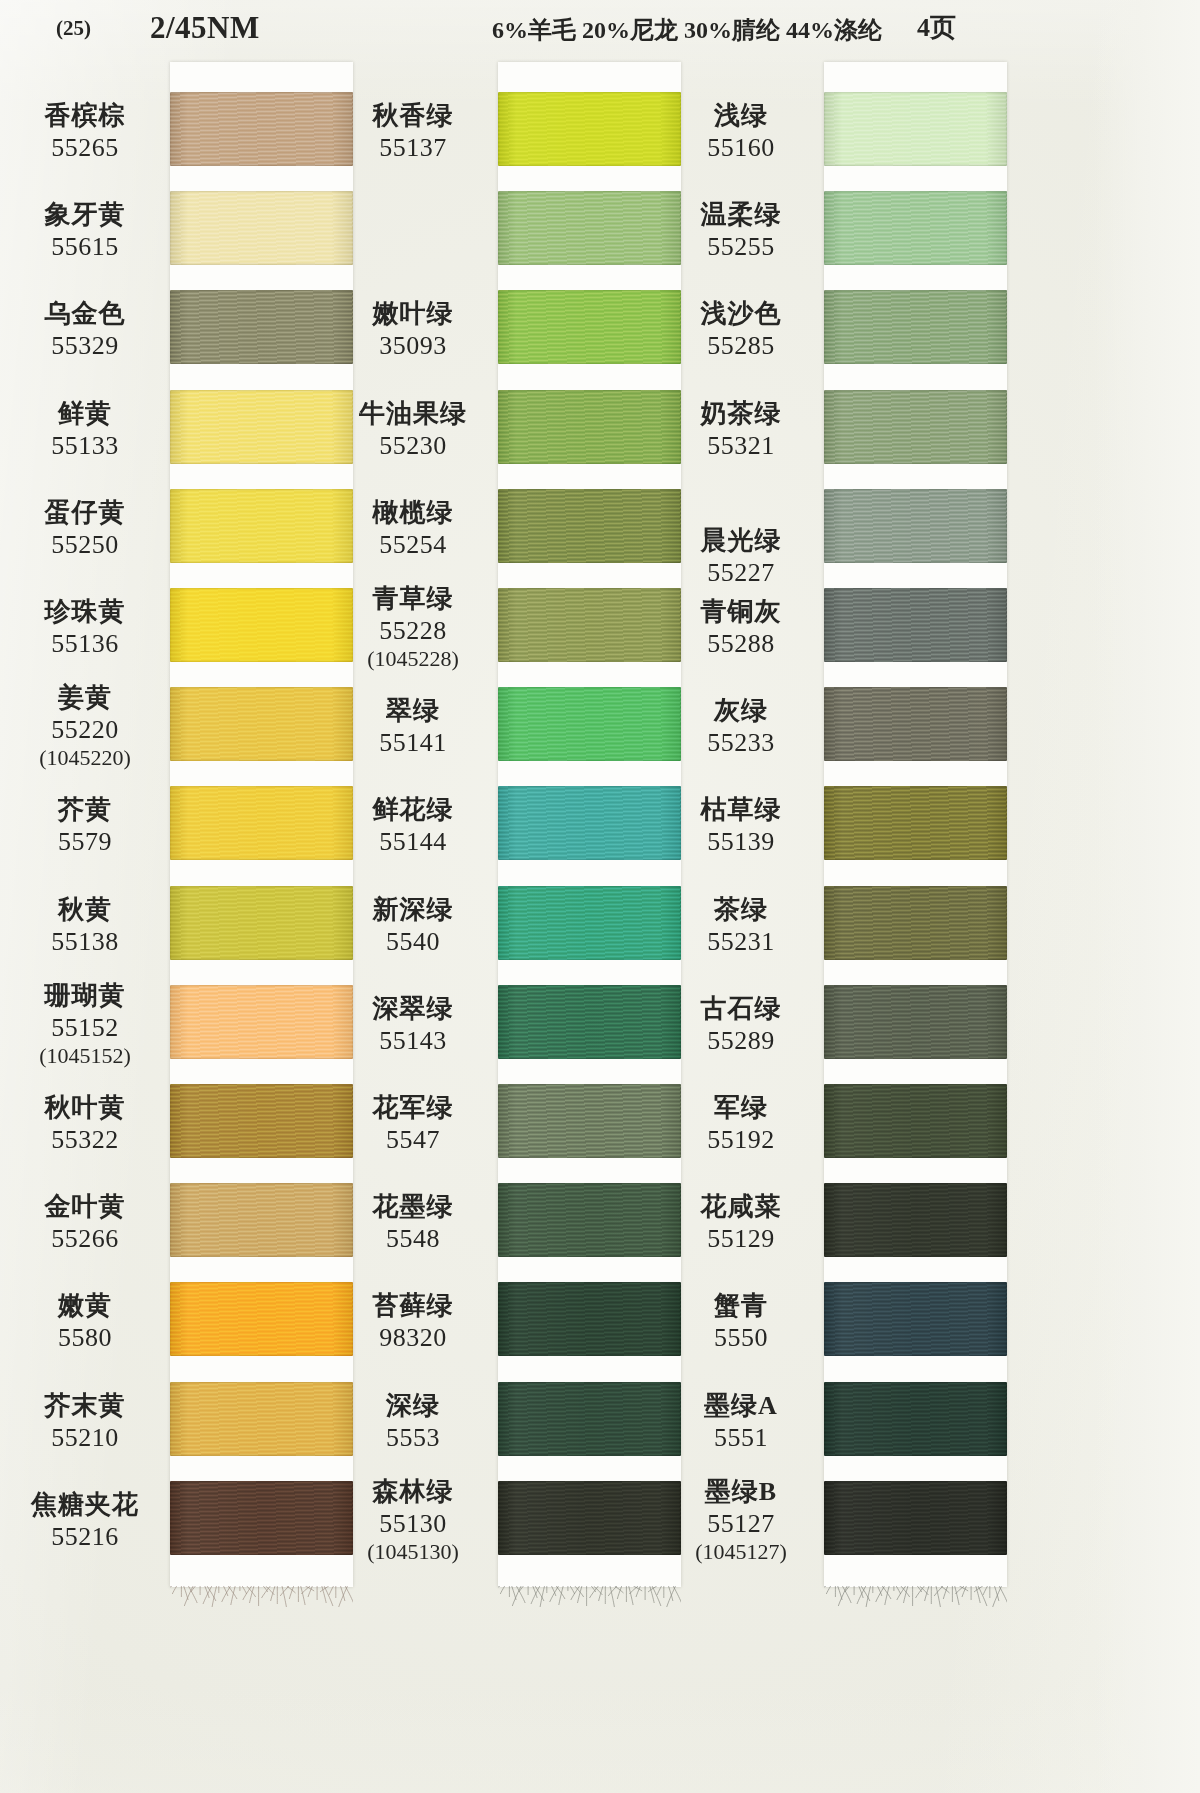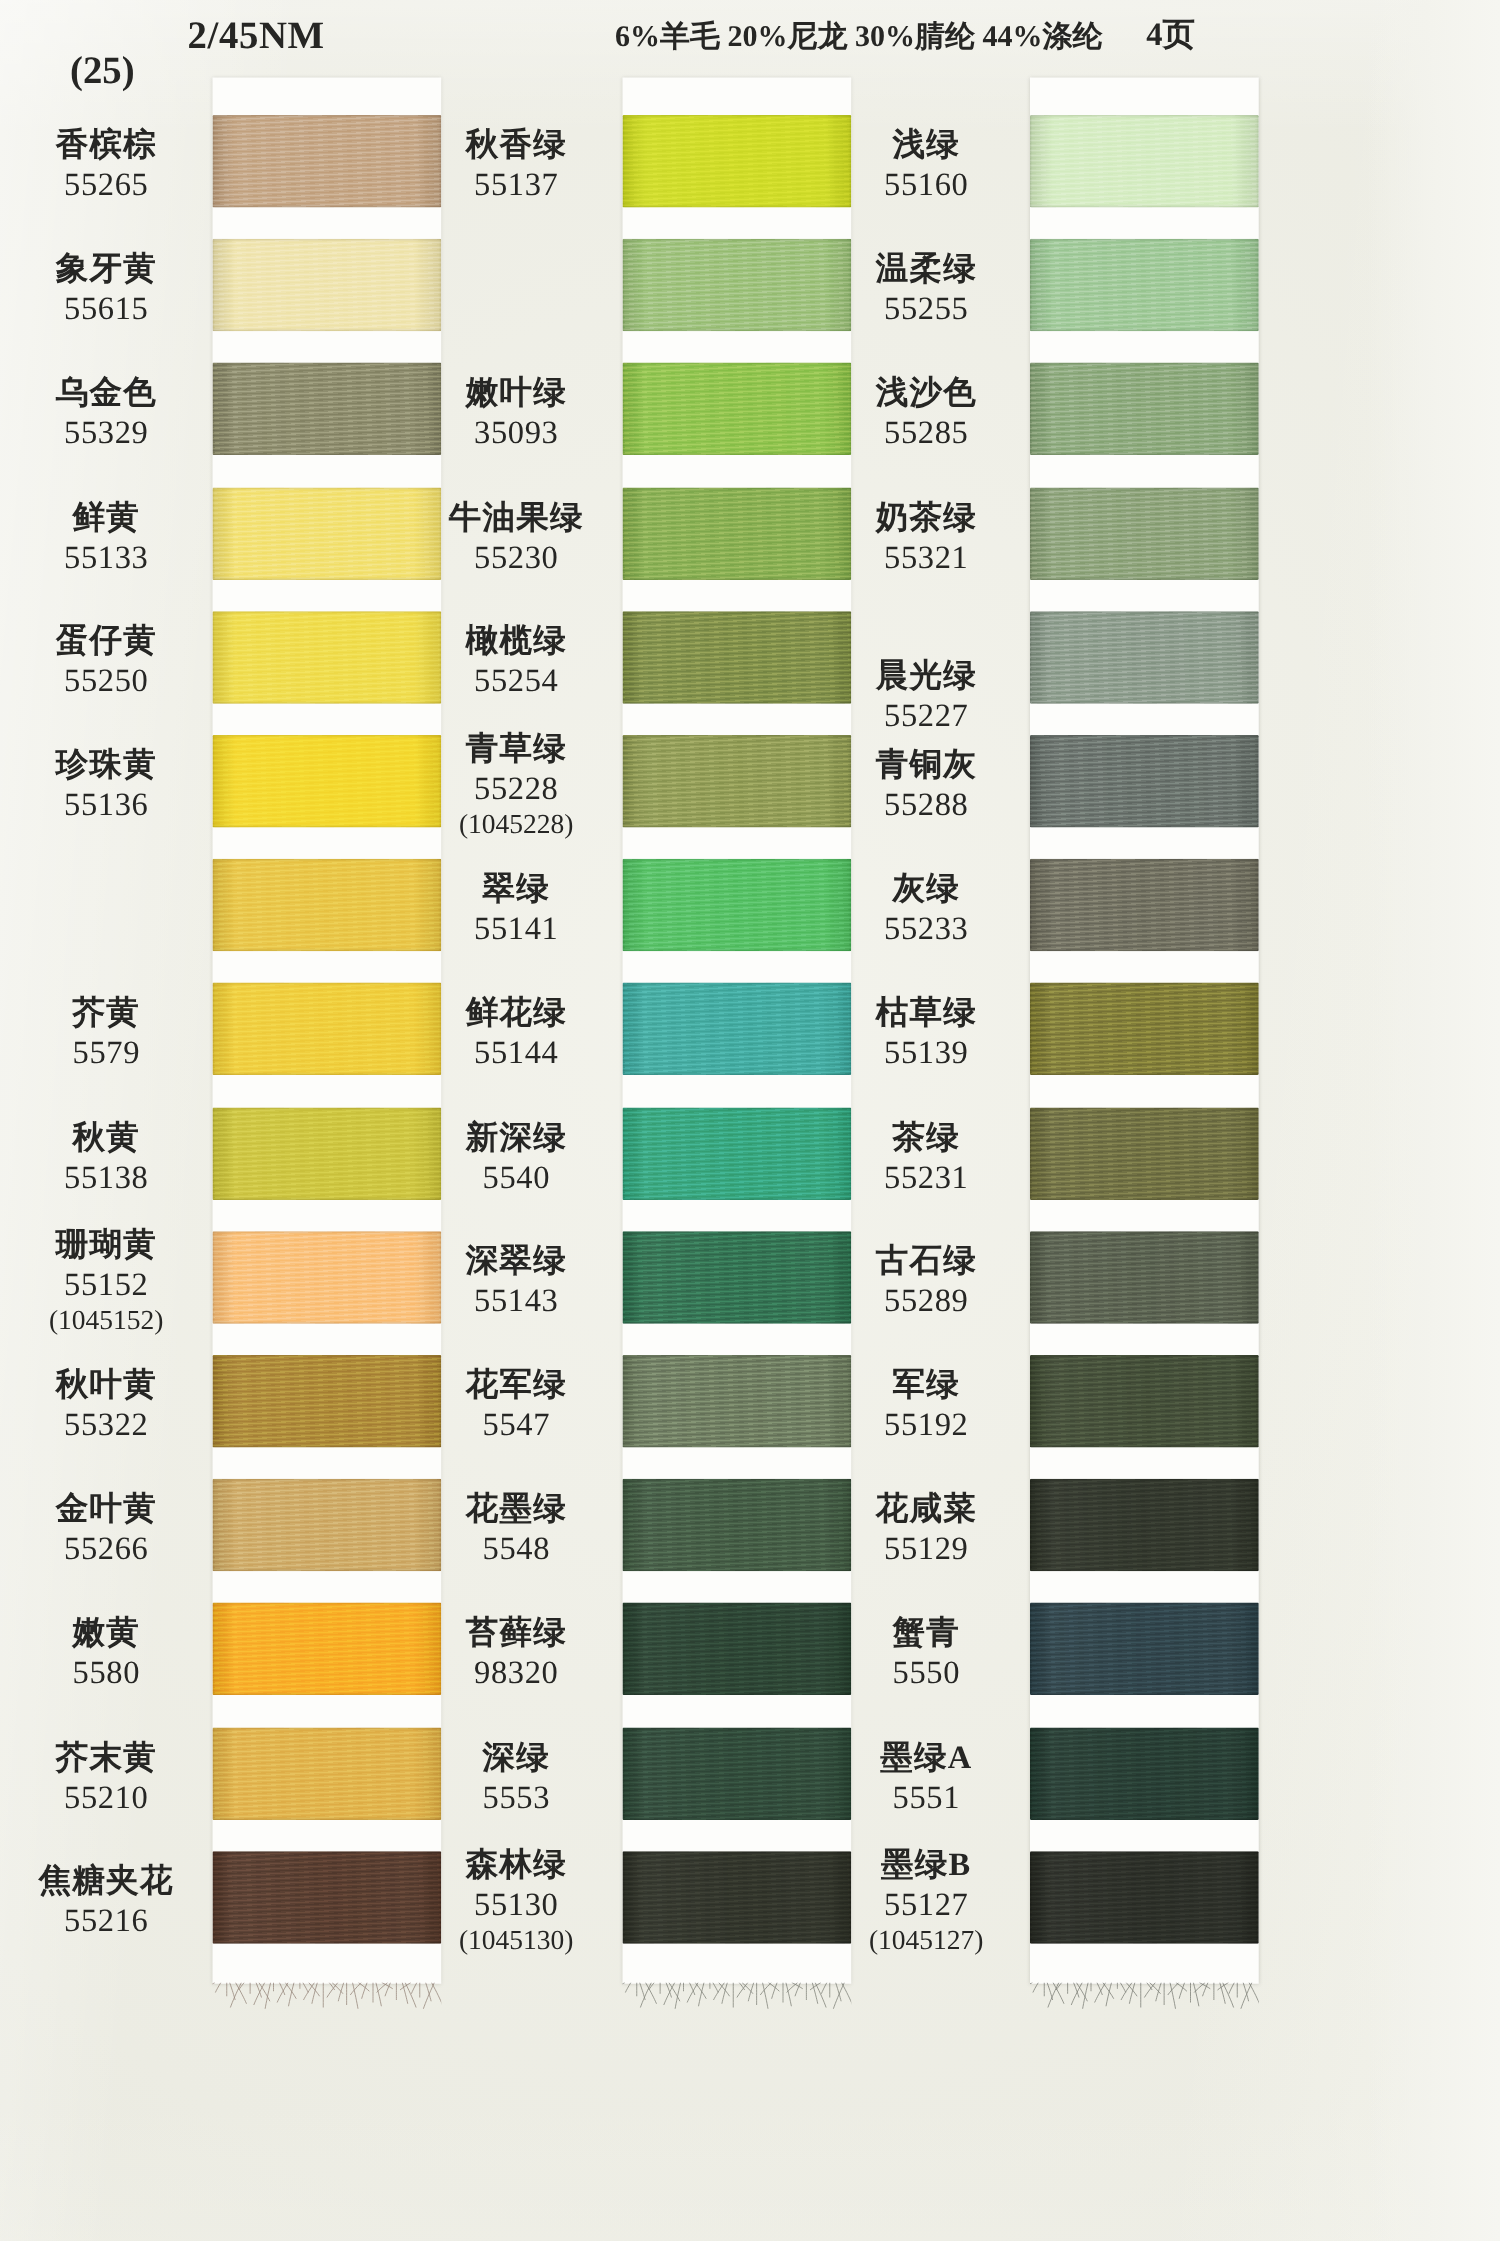--- a/index.html
+++ b/index.html
@@ -53,21 +53,21 @@
     white-space: nowrap;
   }
   .hdr-item {
     position: absolute;
     top: 0;
     line-height: 44px;
     font-family: "Liberation Serif", "DejaVu Serif", serif;
     font-weight: 700;
     color: #262624;
   }
-  #hdr-index   { left: 56px;  font-size: 31px; letter-spacing: 0px; margin-top: 28px; }
+  #hdr-index   { left: 56px;  font-size: 21px; letter-spacing: 0px; }
   #hdr-count   { left: 150px; font-size: 31px; letter-spacing: 0.5px; }
   #hdr-name    { left: 287px; font-size: 31px; letter-spacing: 1px; }
   #hdr-comp    { left: 492px; font-size: 24px; letter-spacing: 0px; top: 2px; }
   #hdr-page    { left: 917px; font-size: 26px; }
 
   
   .column {
     position: absolute;
     top: 62px;
     width: 360px;
@@ -267,20 +267,25 @@
         <div class="label-code">55133</div>
       </div>
       <div class="label-block" style="top: 433.8px;">
         <div class="label-name">蛋仔黄</div>
         <div class="label-code">55250</div>
       </div>
       <div class="label-block" style="top: 533px;">
         <div class="label-name">珍珠黄</div>
         <div class="label-code">55136</div>
       </div>
+      <div class="label-block" style="top: 619.2px;">
+        <div class="label-name">姜黄</div>
+        <div class="label-code">55220</div>
+        <div class="label-alt">(1045220)</div>
+      </div>
       <div class="label-block" style="top: 731.4px;">
         <div class="label-name">芥黄</div>
         <div class="label-code">5579</div>
       </div>
       <div class="label-block" style="top: 830.6px;">
         <div class="label-name">秋黄</div>
         <div class="label-code">55138</div>
       </div>
       <div class="label-block" style="top: 916.8px;">
         <div class="label-name">珊瑚黄</div>

